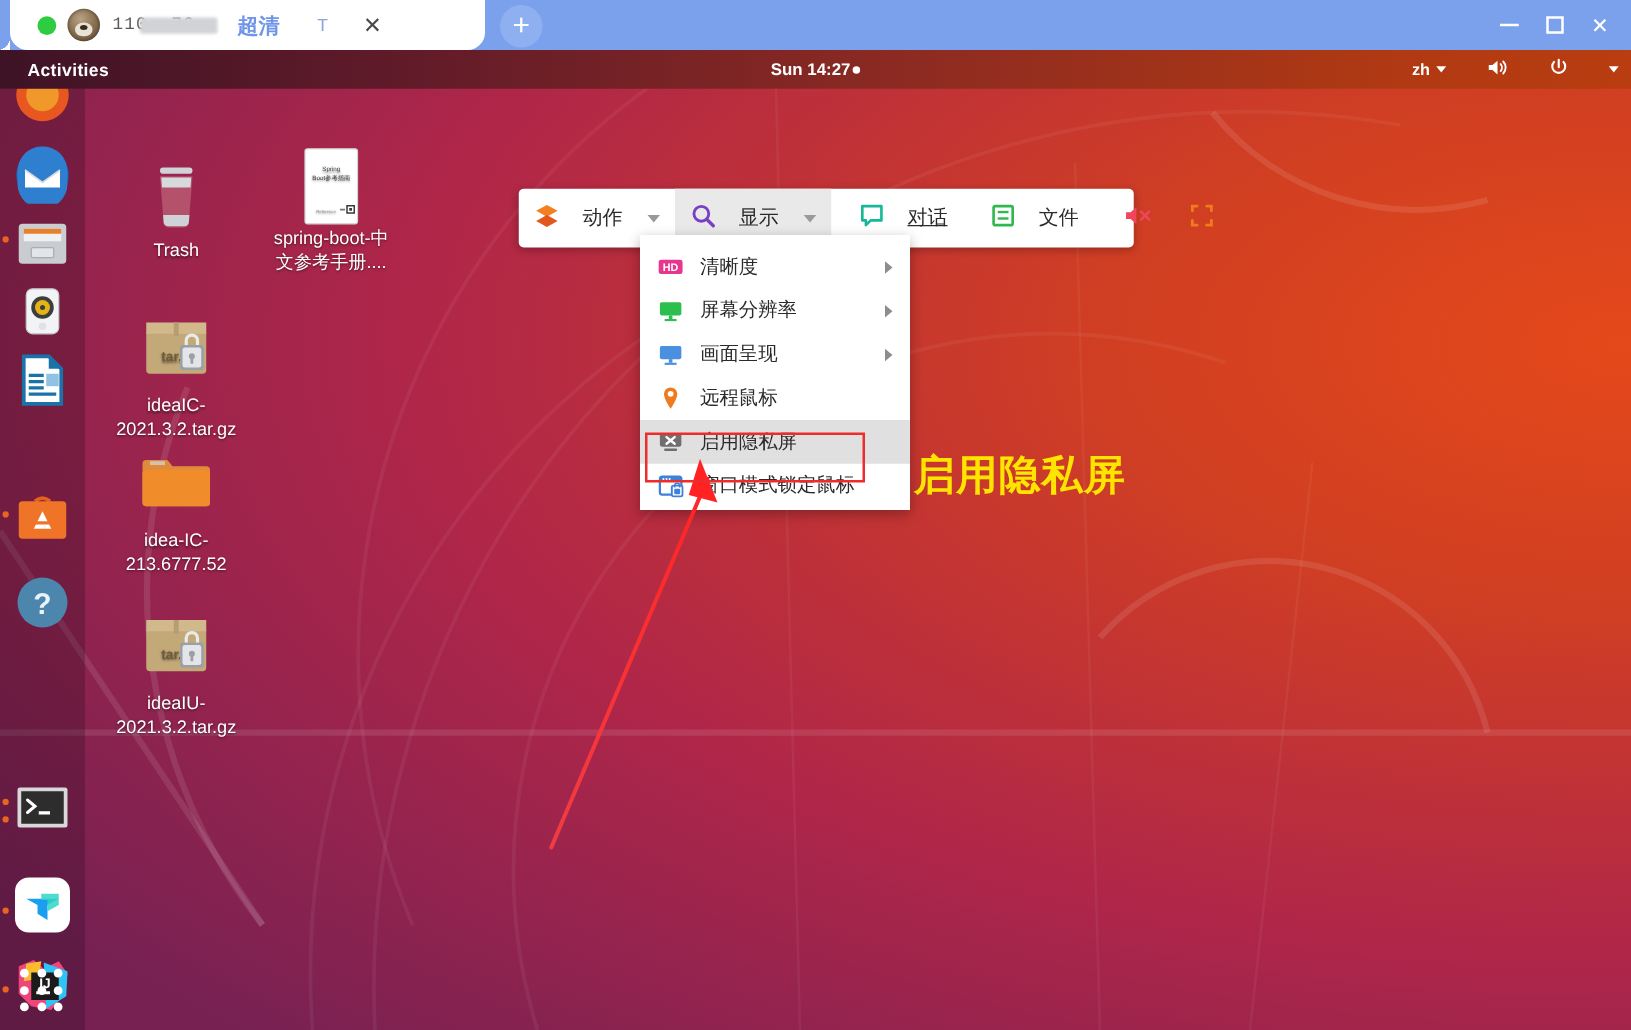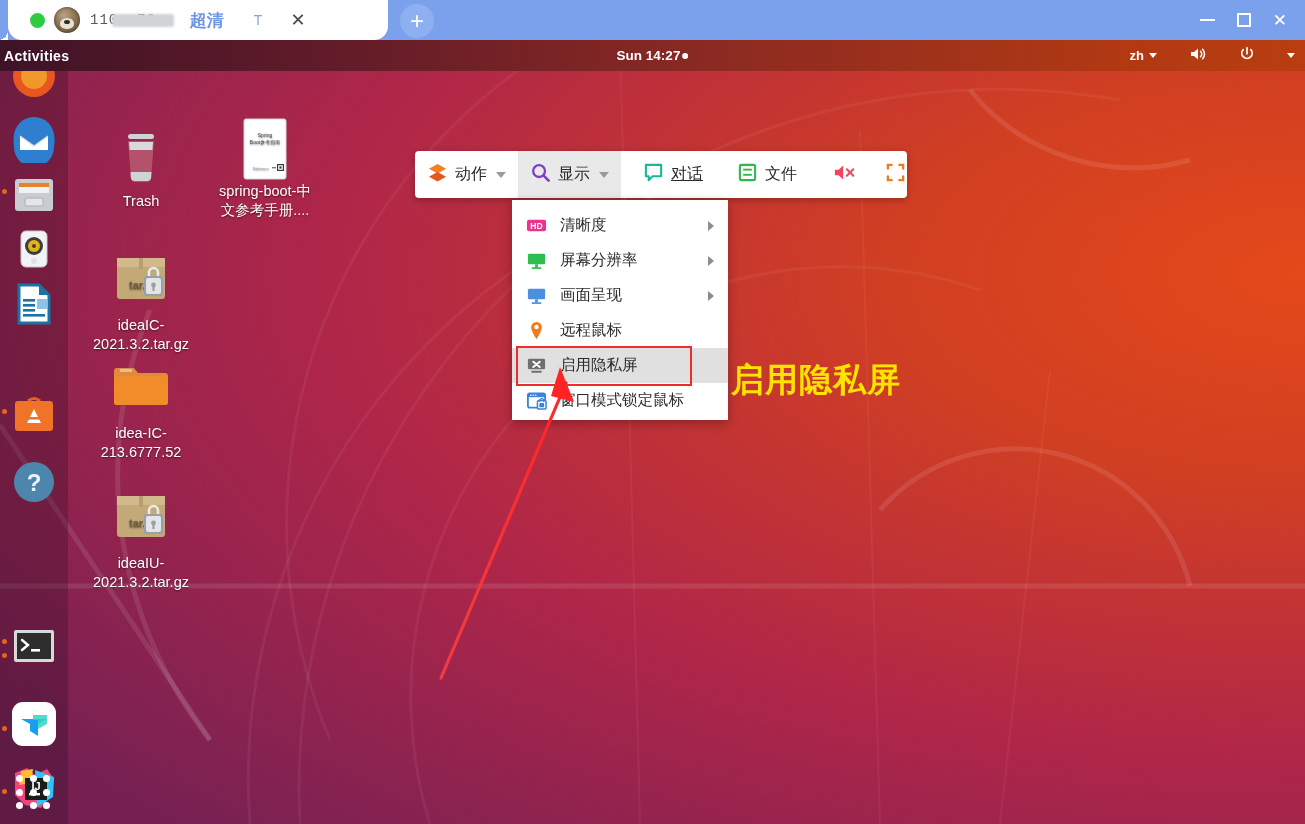--- a/index.html
+++ b/index.html
@@ -89,21 +89,21 @@
   }
   #wallpaper-arcs{ position:absolute; inset:0; }
 
   
   #topbar{
     position:absolute; left:0; top:0; width:100%; height:31px;
     background:linear-gradient(to right,#3e1326 0%,#611b29 25%,#8c2a22 55%,#b03913 85%,#b93d10 100%);
     display:flex; align-items:center; color:#fff; z-index:30;
   }
   #topbar .activities{
-    font-size:14px; font-weight:bold; margin-left:4px; letter-spacing:.3px;
+    font-size:14px; font-weight:bold; margin-left:22px; letter-spacing:.3px;
   }
   #topbar .clock{
     position:absolute; left:50%; transform:translateX(-50%);
     font-size:13.5px; font-weight:bold; display:flex; align-items:center; gap:2px;
   }
   #topbar .clock .dot{ width:6px; height:6px; border-radius:50%; background:#fff; }
   #topbar .right{
     position:absolute; right:10px; display:flex; align-items:center; gap:32px;
     font-size:13px; font-weight:bold;
   }
@@ -144,32 +144,32 @@
   .desk-icon .lbl{ word-break:break-word; }
 
   
   #toolbar{
     position:absolute; left:415px; top:111px; width:492px; height:47px;
     background:#fff; border-radius:4px;
     box-shadow:0 2px 7px rgba(0,0,0,.28);
     display:flex; align-items:center; z-index:60;
   }
   .tb-item{
-    height:47px; display:flex; align-items:center; gap:7px;
+    height:47px; display:flex; align-items:center; gap:18px;
     padding:0 12px; font-size:16px; color:#2b2b2b; white-space:nowrap;
   }
   .tb-item.active{ background:#e9e9e9; }
   .tb-caret{
     width:0;height:0;border-left:5px solid transparent;border-right:5px solid transparent;
     border-top:6px solid #9a9a9a; margin-left:2px;
   }
 
   
   #dropdown{
-    position:absolute; left:512px; top:160px; width:216px; height:220px;
+    position:absolute; left:512px; top:148px; width:216px; height:220px;
     background:#fff; box-shadow:0 3px 10px rgba(0,0,0,.3);
     z-index:61; padding:8px 0;
   }
   .menu-row{
     height:35px; display:flex; align-items:center; gap:13px;
     padding:0 12px 0 14px; font-size:15.5px; color:#2b2b2b; position:relative;
   }
   .menu-row.hl{ background:#e0e0e0; }
   .menu-row .arrow{
     position:absolute; right:14px; width:0;height:0;

